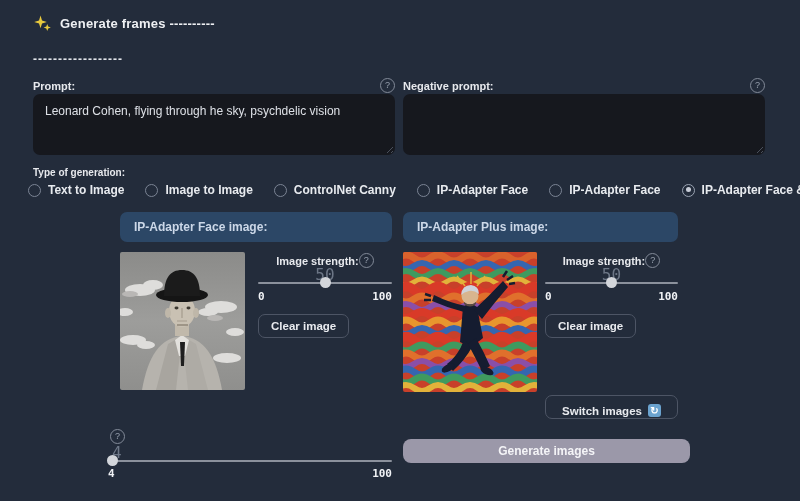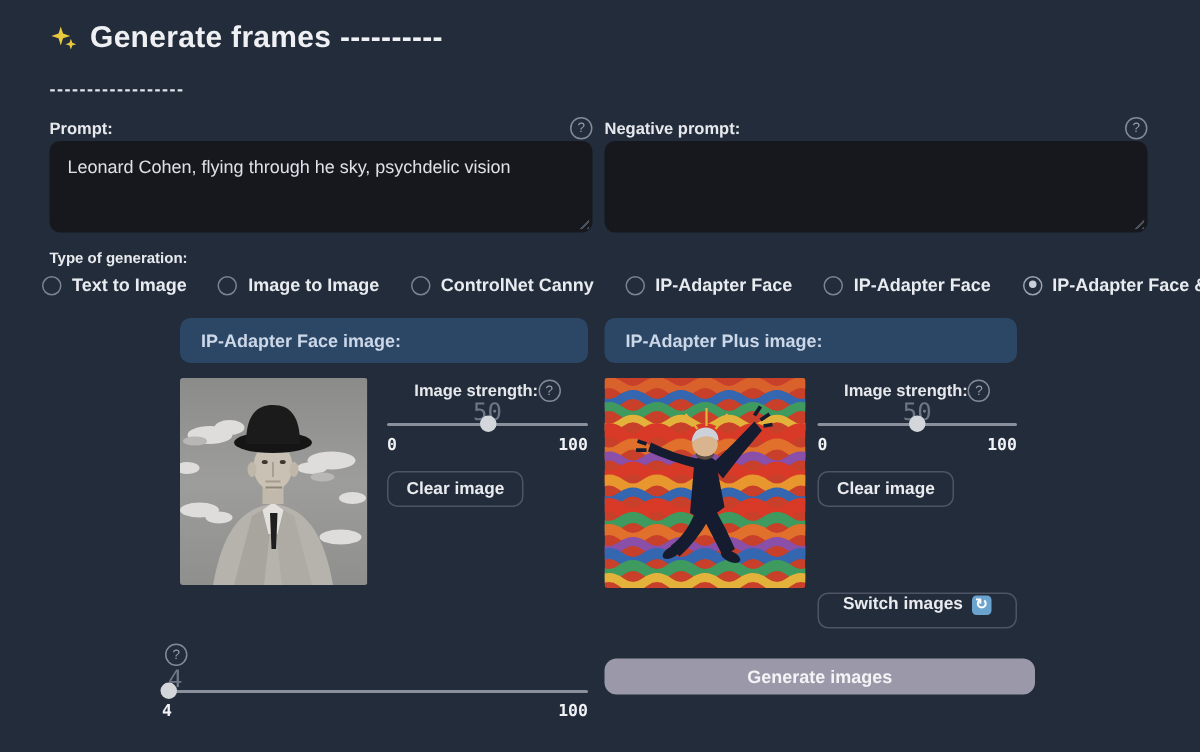--- a/index.html
+++ b/index.html
@@ -1,21 +1,21 @@
 <!DOCTYPE html>
 <html><head>
 <meta charset="utf-8">
 <style>
   html,body{margin:0;padding:0;background:#232c3b;}
   .page{position:relative;width:800px;height:501px;background:#232c3b;
         font-family:"Liberation Sans",sans-serif;overflow:hidden;color:#e8eaee;}
 
   
   .title-row{position:absolute;left:33px;top:14px;display:flex;align-items:center;gap:8px;}
-  .title-row h1{margin:0;font-size:20px;font-weight:700;color:#eef0f3;letter-spacing:.2px;}
+  .title-row h1{margin:0;font-size:13px;font-weight:700;color:#eef0f3;letter-spacing:.2px;}
   .dashes{position:absolute;left:33px;top:52px;font-size:12px;font-weight:700;
           color:#e2e5ea;letter-spacing:1px;}
 
   
   .lblrow{position:absolute;top:78px;width:362px;display:flex;justify-content:space-between;align-items:center;}
   .lbl{font-size:11px;font-weight:700;color:#e7e9ed;}
   .help{width:13px;height:13px;border:1px solid #828a98;border-radius:50%;color:#98a1af;
         font-size:9px;line-height:13px;text-align:center;flex:0 0 auto;}
 
   
@@ -56,21 +56,21 @@
   .h50{left:50%;margin-left:-5.5px;} .h0{left:0;margin-left:-1px;}
   .minmax{position:absolute;top:37px;left:0;right:0;display:flex;justify-content:space-between;
           font-family:"DejaVu Sans Mono",monospace;font-size:11px;font-weight:700;color:#f0f2f5;}
   .clearbtn{position:absolute;top:61px;left:0;background:transparent;border:1px solid #4d5565;
             border-radius:7px;color:#e9ebef;font-size:11.5px;font-weight:700;padding:5px 12px;
             font-family:"Liberation Sans",sans-serif;cursor:pointer;}
 
   
   .switchbtn{position:absolute;left:545px;top:395px;width:133px;height:24px;background:transparent;
              border:1px solid #4d5565;border-radius:7px;color:#e9ebef;font-size:11.5px;font-weight:600;
-             display:flex;align-items:flex-start;justify-content:center;gap:6px;cursor:pointer;
+             display:flex;align-items:flex-end;justify-content:center;gap:6px;cursor:pointer;
              font-family:"Liberation Sans",sans-serif;box-sizing:border-box;}
   .swicon{width:13px;height:13px;border-radius:3px;background:#6ba3cf;color:#fff;
           font-size:10px;line-height:13px;text-align:center;font-weight:700;}
 
   
   .count{position:absolute;left:108px;top:429px;width:284px;}
   .count .lblrow2{display:flex;justify-content:space-between;align-items:center;padding-left:2px;}
   .count .sval{left:4px;transform:none;top:14px;}
   .count .track{top:31px;}
   .count .handle{top:26px;}

